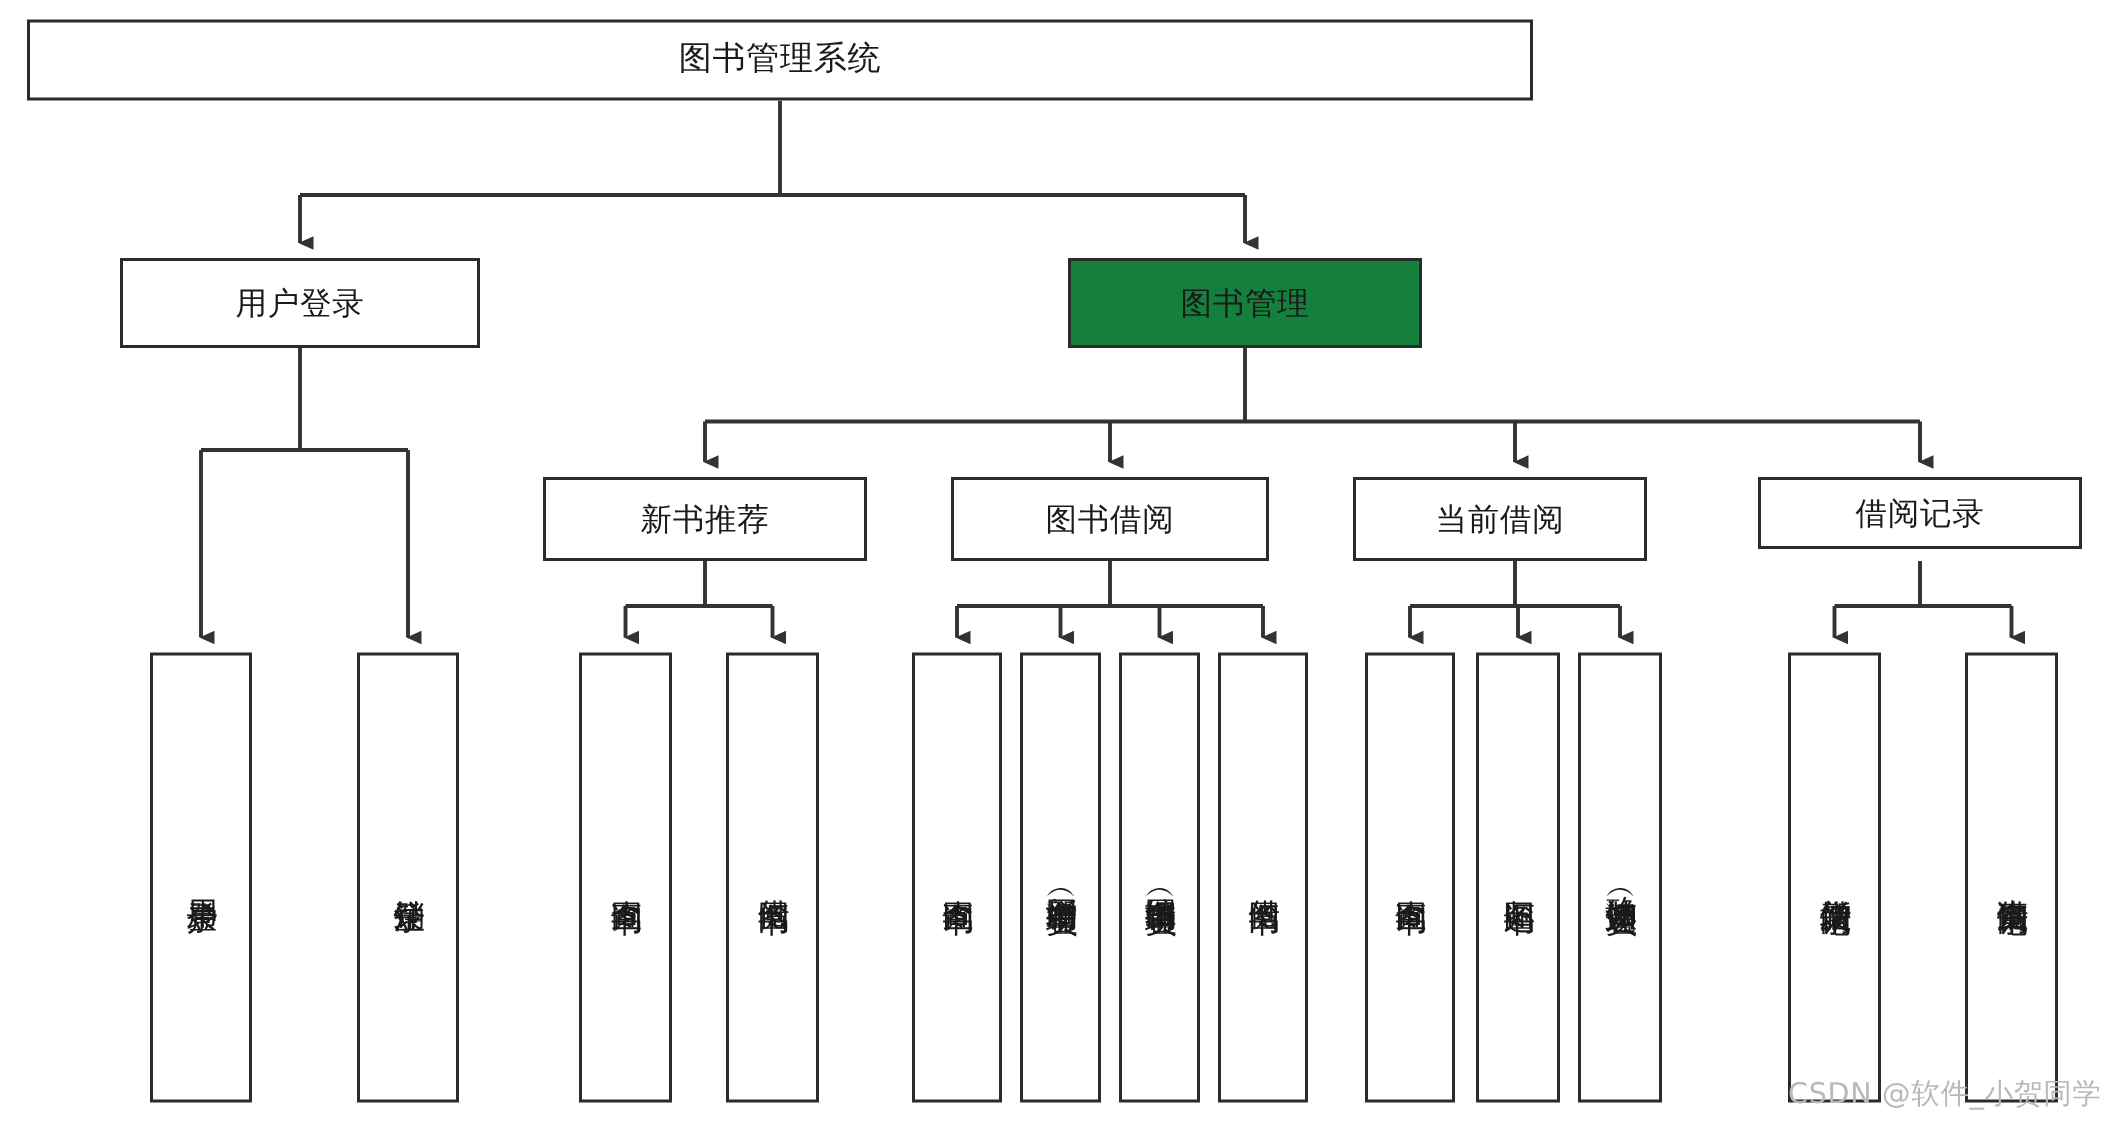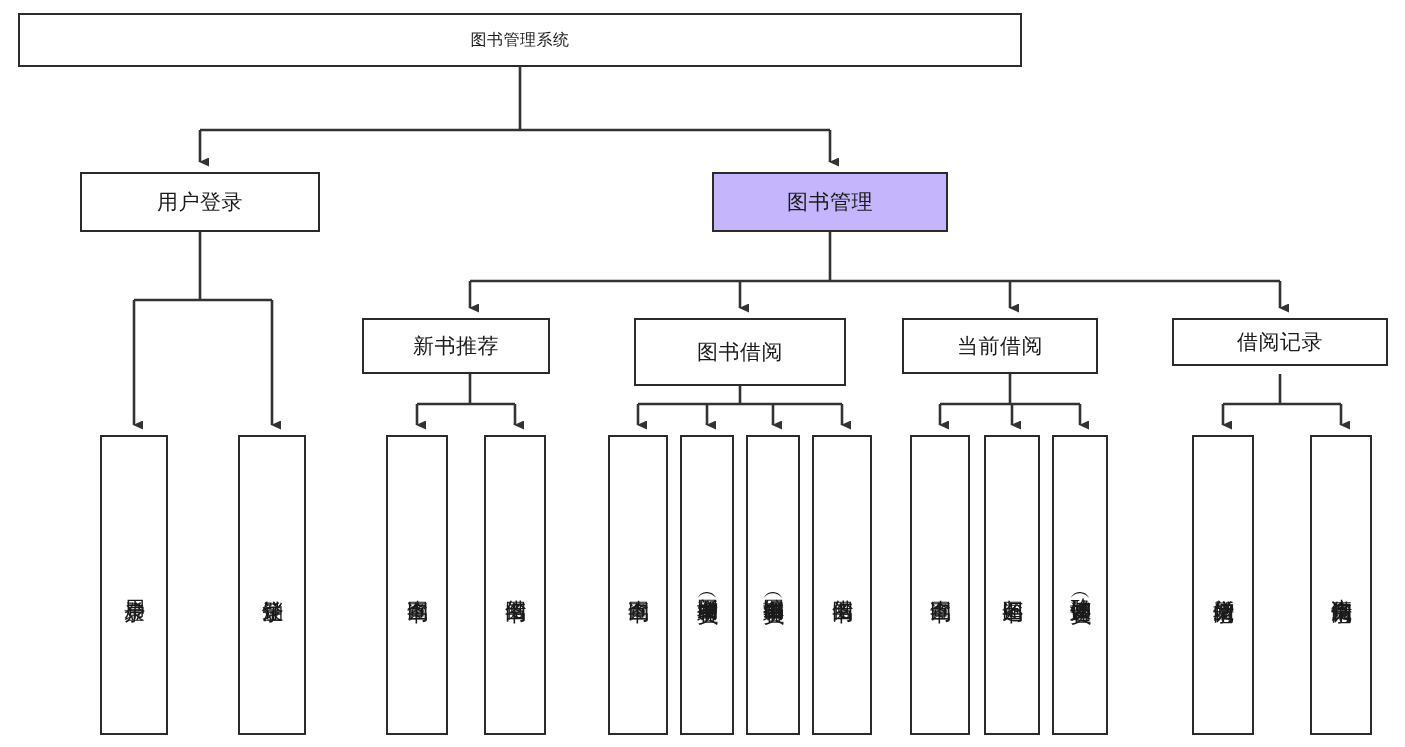--- a/index.html
+++ b/index.html
@@ -40,21 +40,21 @@
     display: block;
     text-align: center;
     line-height: 1.18;
   }
   .node.horizontal .label {
     font-size: 21px;
     letter-spacing: 0.5px;
     white-space: nowrap;
   }
   .node.root .label {
-    font-size: 16px;
+    font-size: 22px;
   }
   .node.vertical {
     align-items: flex-start;
     padding-top: 0;
   }
   .node.vertical .label {
     writing-mode: vertical-rl;
     text-orientation: upright;
     font-size: 21px;
     line-height: 1.32;
@@ -120,27 +120,27 @@
       </g>
   </svg>
 
   <div id="node-layer">
       <div class="node horizontal root" style="left: 18px; top: 13px; width: 1004px; height: 54px; border-color: rgb(43, 43, 43); background: rgb(255, 255, 255);">
         <span class="label">图书管理系统</span>
       </div>
       <div class="node horizontal" style="left: 80px; top: 172px; width: 240px; height: 60px; border-color: rgb(43, 43, 43); background: rgb(255, 255, 255);">
         <span class="label">用户登录</span>
       </div>
-      <div class="node horizontal" style="left: 712px; top: 172px; width: 236px; height: 60px; border-color: rgb(43, 43, 43); background: #c4b5fd;">
+      <div class="node horizontal" style="left: 712px; top: 172px; width: 236px; height: 60px; border-color: rgb(43, 43, 43); background: #15803d;">
         <span class="label">图书管理</span>
       </div>
-      <div class="node horizontal" style="left: 362px; top: 318px; width: 188px; height: 56px; border-color: rgb(43, 43, 43); background: rgb(255, 255, 255);">
+      <div class="node horizontal" style="left: 362px; top: 318px; width: 216px; height: 56px; border-color: rgb(43, 43, 43); background: rgb(255, 255, 255);">
         <span class="label">新书推荐</span>
       </div>
-      <div class="node horizontal" style="left: 634px; top: 318px; width: 212px; height: 68px; border-color: rgb(43, 43, 43); background: rgb(255, 255, 255);">
+      <div class="node horizontal" style="left: 634px; top: 318px; width: 212px; height: 56px; border-color: rgb(43, 43, 43); background: rgb(255, 255, 255);">
         <span class="label">图书借阅</span>
       </div>
       <div class="node horizontal" style="left: 902px; top: 318px; width: 196px; height: 56px; border-color: rgb(43, 43, 43); background: rgb(255, 255, 255);">
         <span class="label">当前借阅</span>
       </div>
       <div class="node horizontal" style="left: 1172px; top: 318px; width: 216px; height: 48px; border-color: rgb(43, 43, 43); background: rgb(255, 255, 255);">
         <span class="label">借阅记录</span>
       </div>
       <div class="node vertical" style="left: 100px; top: 435px; width: 68px; height: 300px; border-color: rgb(43, 43, 43); background: rgb(255, 255, 255);">
         <span class="label">用户登录</span>
@@ -176,13 +176,14 @@
         <span class="label">确认归还（管理员）</span>
       </div>
       <div class="node vertical" style="left: 1192px; top: 435px; width: 62px; height: 300px; border-color: rgb(43, 43, 43); background: rgb(255, 255, 255);">
         <span class="label">新增借阅记录</span>
       </div>
       <div class="node vertical" style="left: 1310px; top: 435px; width: 62px; height: 300px; border-color: rgb(43, 43, 43); background: rgb(255, 255, 255);">
         <span class="label">查询借阅记录</span>
       </div>
     </div>
 
+  <div class="watermark" style="left: 1192px; top: 716px; color: rgb(185, 185, 185);">CSDN @软件_小贺同学</div>
 </div>
 
 </body></html>

